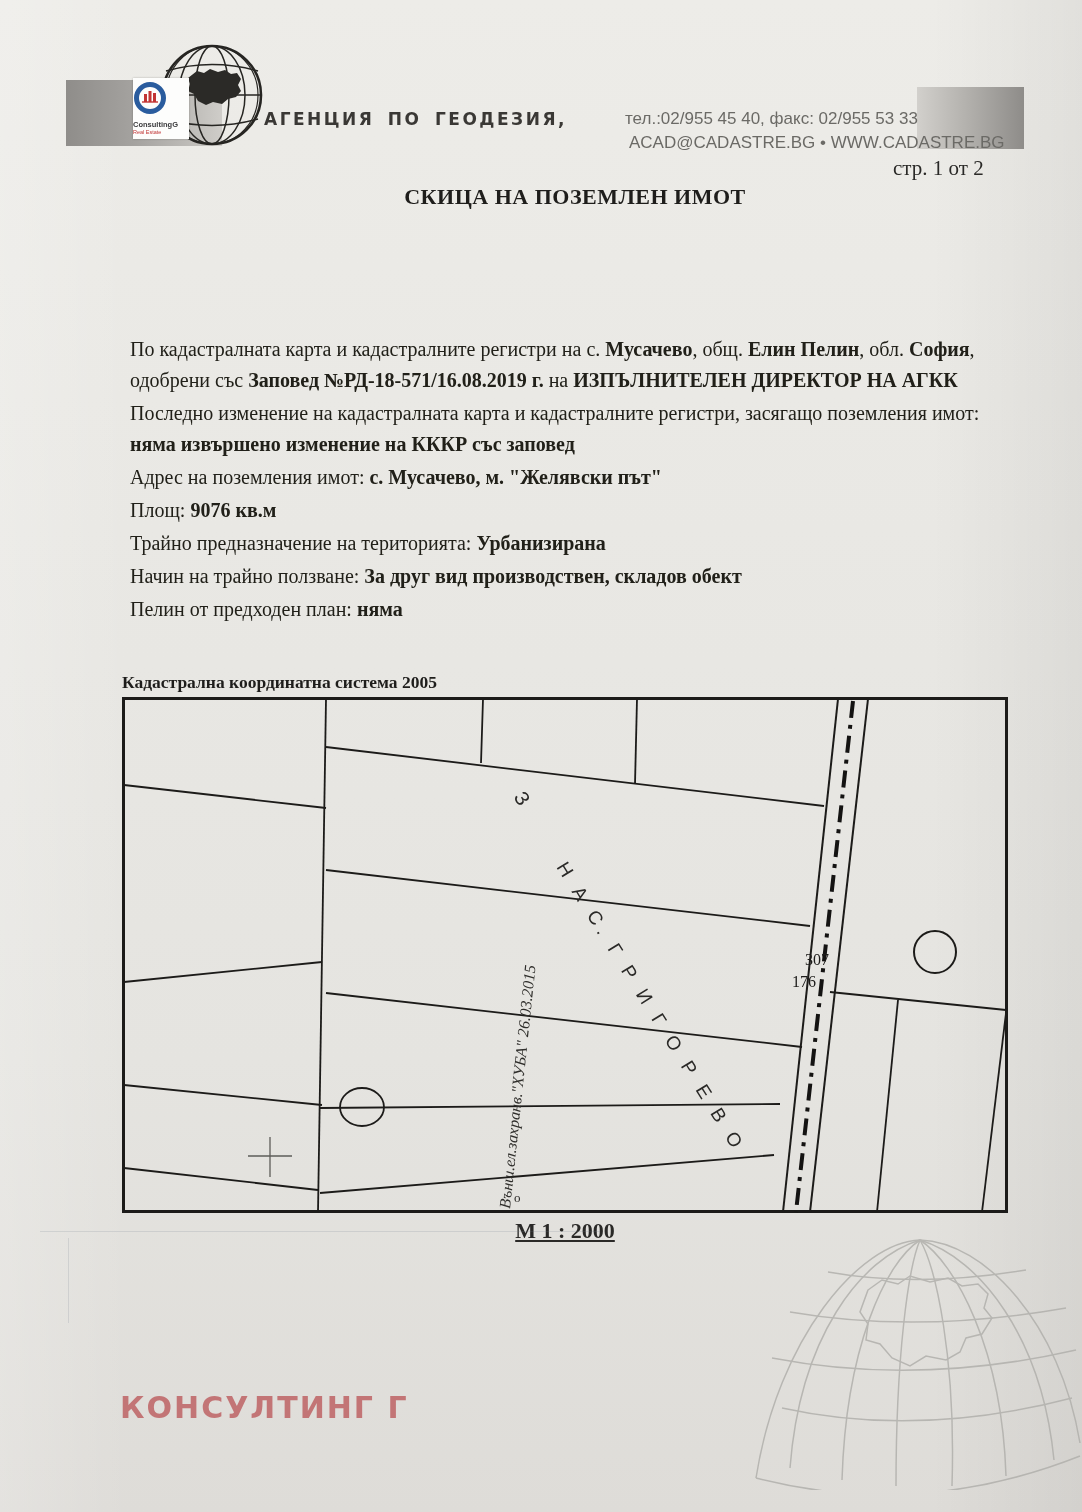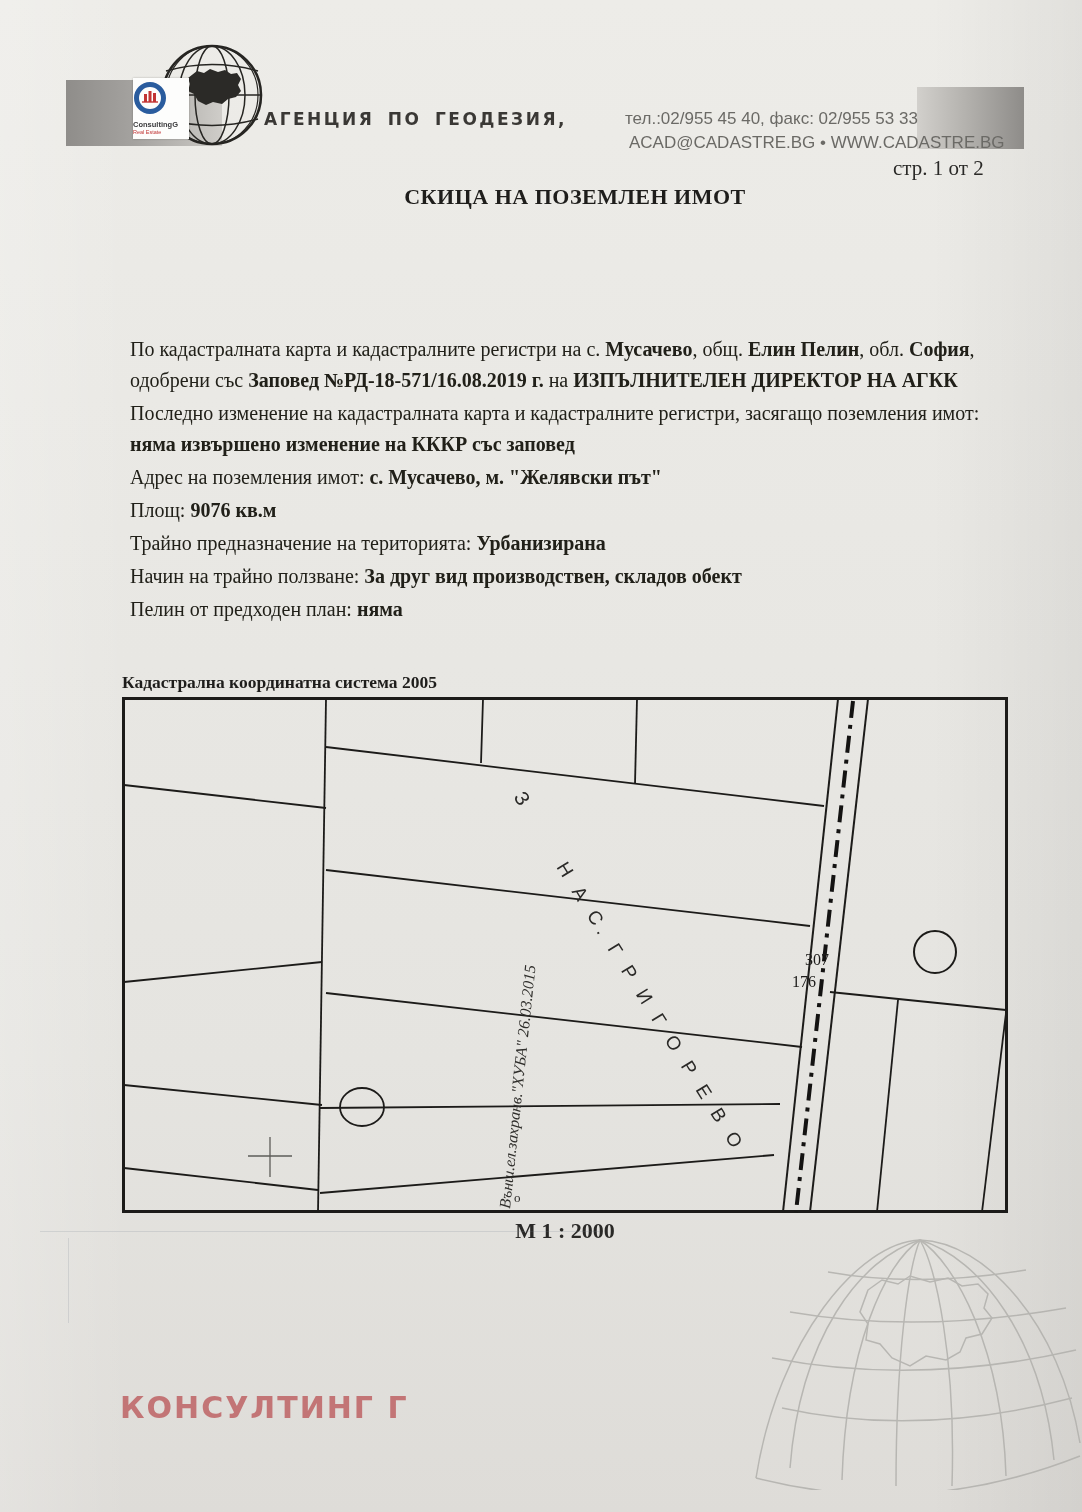--- a/index.html
+++ b/index.html
@@ -23,21 +23,21 @@
   .stamp{font-family:"DejaVu Sans",sans-serif;font-weight:bold;color:#3a3835;
     font-size:17px;letter-spacing:2.5px;word-spacing:5px;transform:scaleY(1.05);}
   .contact{font-family:"Liberation Sans",sans-serif;color:#6b6a66;font-size:17px;line-height:22px;}
   .pagenum{font-size:21px;color:#2a2927;}
   .doc-title{left:130px;top:184px;width:890px;text-align:center;font-size:22px;font-weight:bold;letter-spacing:.5px;color:#1e1d1b;}
   
   .body-block{left:130px;top:334px;width:897px;font-size:20px;line-height:31px;color:#212019;}
   .body-block p{margin:0 0 2px 0;}
   .body-block .b{font-weight:bold;}
   .coord-label{left:122px;top:665px;font-size:17.5px;font-weight:bold;color:#1e1d1b;margin-top:7px;}
-  .scale-label{left:122px;top:1218px;width:886px;text-align:center;font-size:22px;font-weight:bold;color:#2a2927;}
+  .scale-label{left:122px;top:1218px;width:886px;text-align:center;font-size:22px;font-weight:bold;color:#2a2927;text-decoration:underline;}
   .watermark{left:120px;top:1390px;font-family:"DejaVu Sans",sans-serif;font-weight:bold;
     font-size:30px;letter-spacing:2px;color:rgba(190,103,104,.88);}
   .faint-h{left:40px;top:1231px;width:560px;height:1px;background:rgba(110,120,140,.18);}
   .faint-v{left:68px;top:1238px;width:1px;height:85px;background:rgba(110,120,140,.18);}
 </style>
 </head>
 <body>
 
 <div class="page">
 

